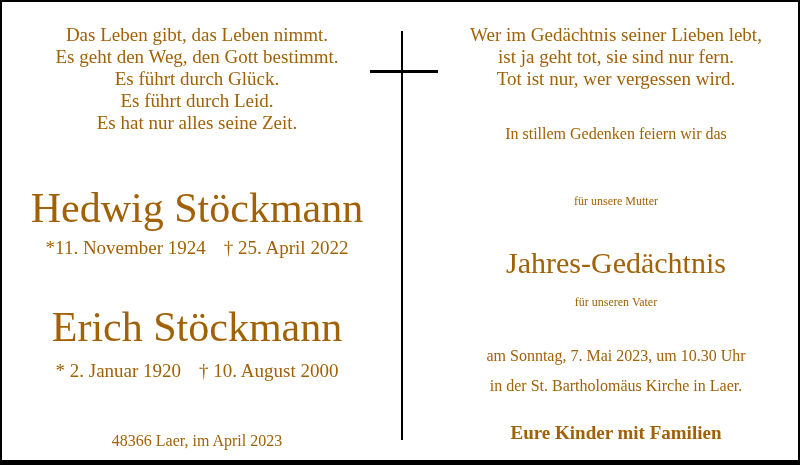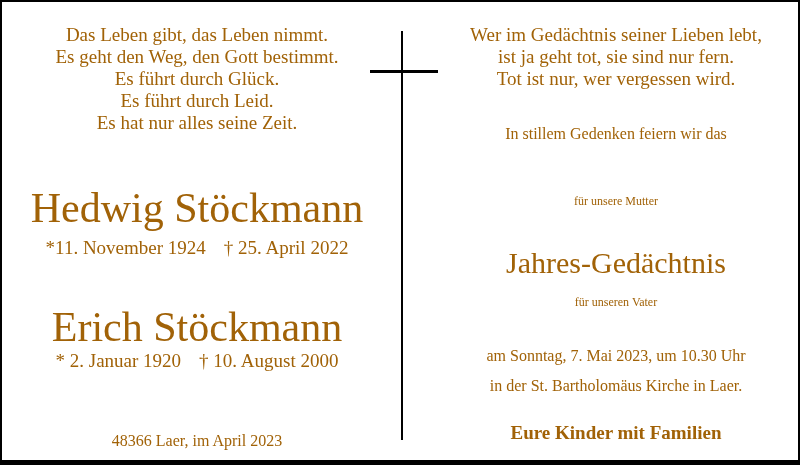--- a/index.html
+++ b/index.html
@@ -63,21 +63,21 @@
   </div>
 
   <div class="block lcol deceased-name" style="top:183px">Hedwig Stöckmann</div>
 
   <div class="block lcol dates" style="top:234px">
     <span class="birth">*11. November 1924</span><span class="death">† 25. April 2022</span>
   </div>
 
   <div class="block lcol deceased-name" style="top:302px">Erich Stöckmann</div>
 
-  <div class="block lcol dates" style="top:347px">
+  <div class="block lcol dates" style="top:357px">
     <span class="birth">* 2. Januar 1920</span><span class="death">† 10. August 2000</span>
   </div>
 
   <div class="block lcol body-text" style="top:420px">48366 Laer, im April 2023</div>
 
   <div class="block rcol" style="top:22px">
     <div class="verse-line">Wer im Gedächtnis seiner Lieben lebt,</div>
     <div class="verse-line">ist ja geht tot, sie sind nur fern.</div>
     <div class="verse-line">Tot ist nur, wer vergessen wird.</div>
   </div>

